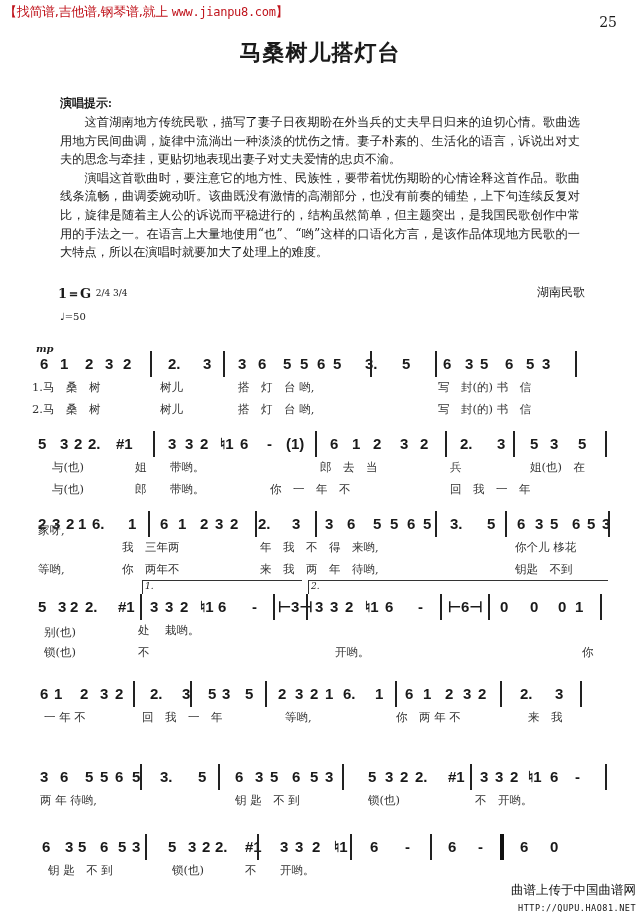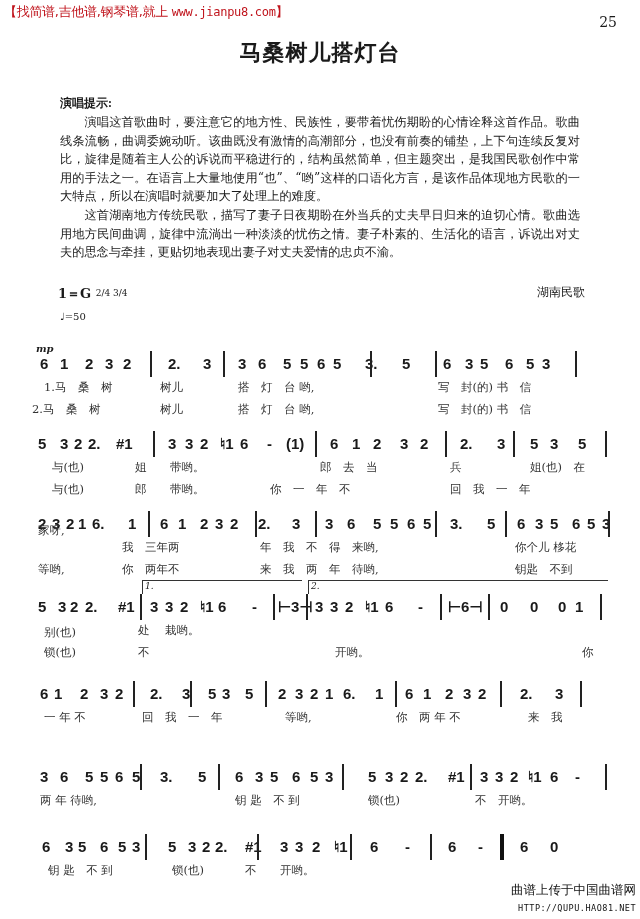--- a/index.html
+++ b/index.html
@@ -37,22 +37,22 @@
 </style>
 </head>
 <body>
 
 <div class="banner"><span>【找简谱,吉他谱,钢琴谱,就上 </span><span class="url">www.jianpu8.com</span><span>】</span></div>
 <div class="page-num">25</div>
 <div class="title">马桑树儿搭灯台</div>
 
 <div class="hints-label">演唱提示:</div>
 <div class="hints">
+  <p>这首湖南地方传统民歌，描写了妻子日夜期盼在外当兵的丈夫早日归来的迫切心情。歌曲选用地方民间曲调，旋律中流淌出一种淡淡的忧伤之情。妻子朴素的、生活化的语言，诉说出对丈夫的思念与牵挂，更贴切地表现出妻子对丈夫爱情的忠贞不渝。</p>
   <p>演唱这首歌曲时，要注意它的地方性、民族性，要带着忧伤期盼的心情诠释这首作品。歌曲线条流畅，曲调委婉动听。该曲既没有激情的高潮部分，也没有前奏的铺垫，上下句连续反复对比，旋律是随着主人公的诉说而平稳进行的，结构虽然简单，但主题突出，是我国民歌创作中常用的手法之一。在语言上大量地使用“也”、“哟”这样的口语化方言，是该作品体现地方民歌的一大特点，所以在演唱时就要加大了处理上的难度。</p>
-  <p>这首湖南地方传统民歌，描写了妻子日夜期盼在外当兵的丈夫早日归来的迫切心情。歌曲选用地方民间曲调，旋律中流淌出一种淡淡的忧伤之情。妻子朴素的、生活化的语言，诉说出对丈夫的思念与牵挂，更贴切地表现出妻子对丈夫爱情的忠贞不渝。</p>
 </div>
 
 <div class="key"><span>1＝G</span> <span class="ts">2/4 3/4</span></div>
 <div class="tempo">♩=50</div>
 <div class="origin">湖南民歌</div>
 
 <div id="score">
     <div class="system" style="top: 355px;">
       <span class="mp">mp</span>
       <div class="notes">
@@ -76,21 +76,21 @@
         <span style="left: 450px;">5</span>
         <span style="left: 475px;">6</span>
         <span style="left: 496px;">5</span>
         <span style="left: 512px;">3</span>
       </div>
       <div class="bar" style="left: 120px;"></div>
       <div class="bar" style="left: 193px;"></div>
       <div class="bar" style="left: 340px;"></div>
       <div class="bar" style="left: 405px;"></div>
       <div class="bar" style="left: 545px;"></div>
-      <div class="lyric" style="left: 14px; top: 25px; text-align: center;">1.马　桑　树</div>
+      <div class="lyric" style="left: 2px; top: 25px; text-align: center;">1.马　桑　树</div>
       <div class="lyric" style="left: 130px; top: 25px;">树儿</div>
       <div class="lyric" style="left: 208px; top: 25px;">搭　灯　台 哟,</div>
       <div class="lyric" style="left: 408px; top: 25px;">写　封(的) 书　信</div>
       <div class="lyric" style="left: 2px; top: 47px;">2.马　桑　树</div>
       <div class="lyric" style="left: 130px; top: 47px;">树儿</div>
       <div class="lyric" style="left: 208px; top: 47px;">搭　灯　台 哟,</div>
       <div class="lyric" style="left: 408px; top: 47px;">写　封(的) 书　信</div>
     </div>
     <div class="system" style="top: 435px;">
       <div class="notes">

